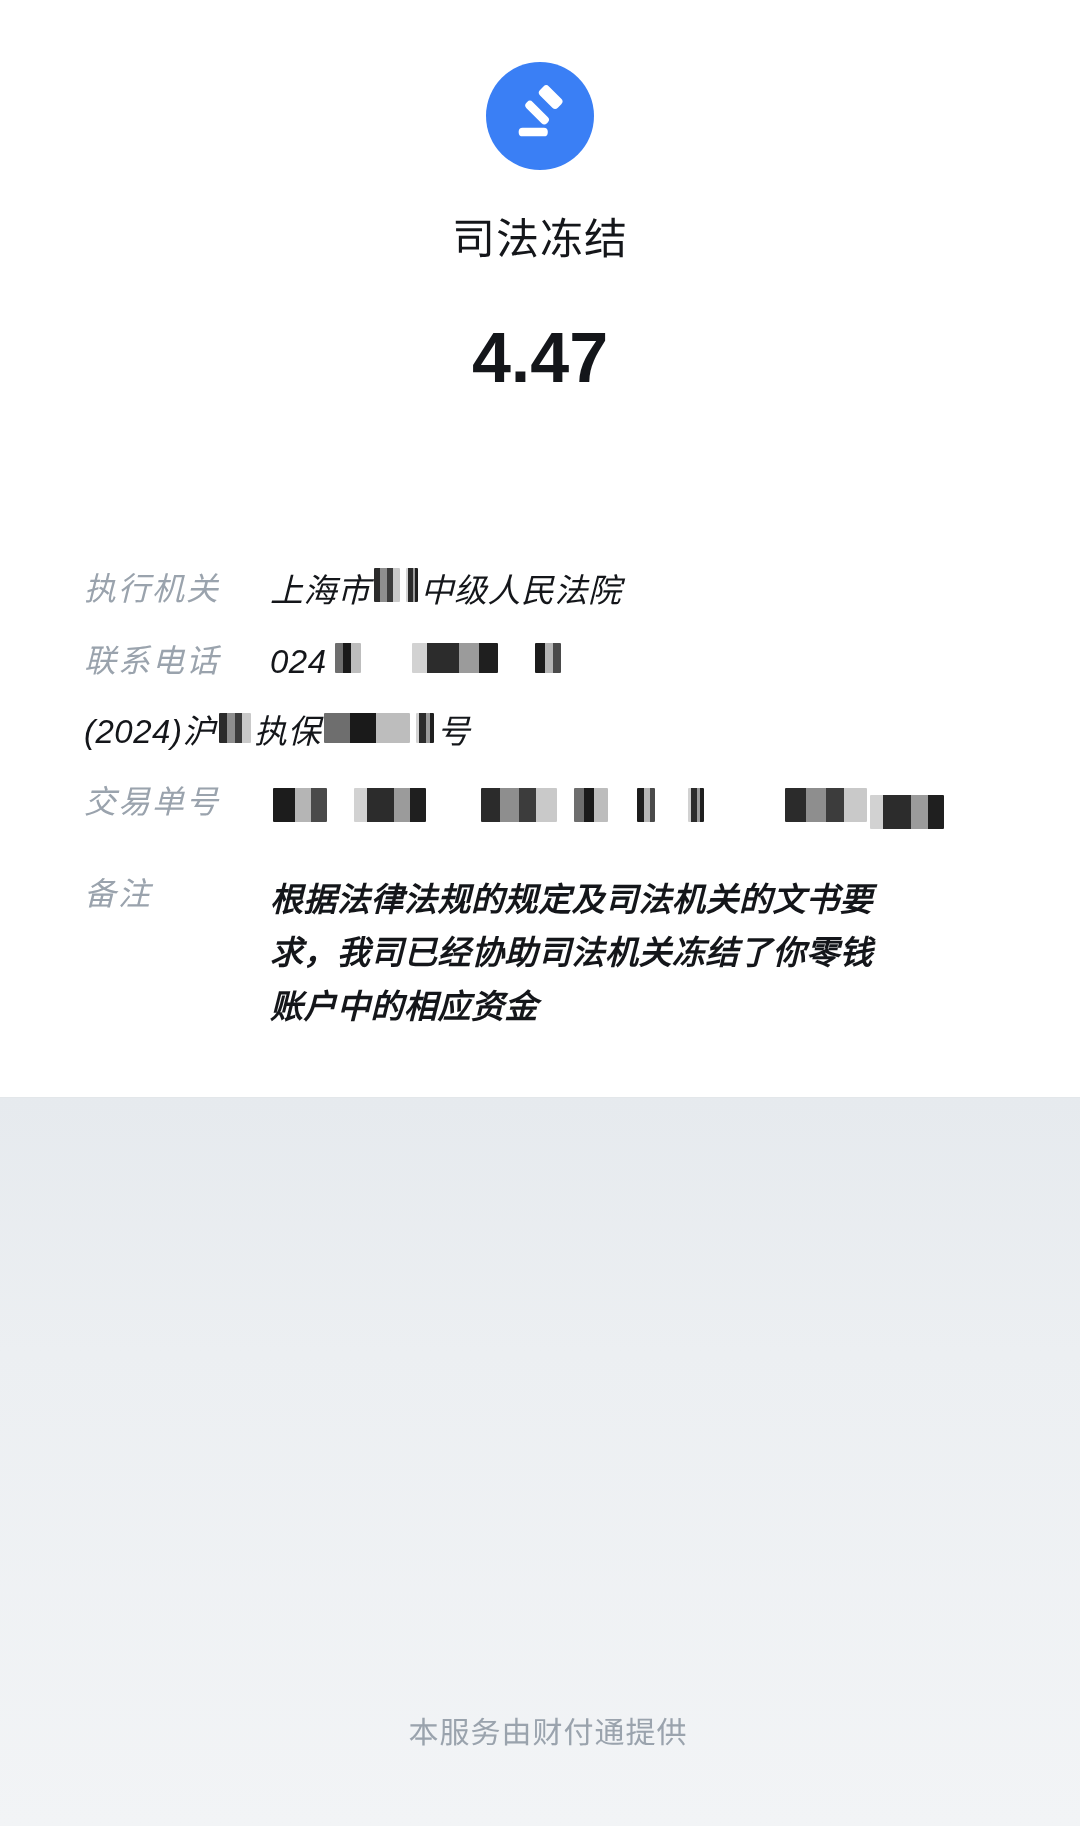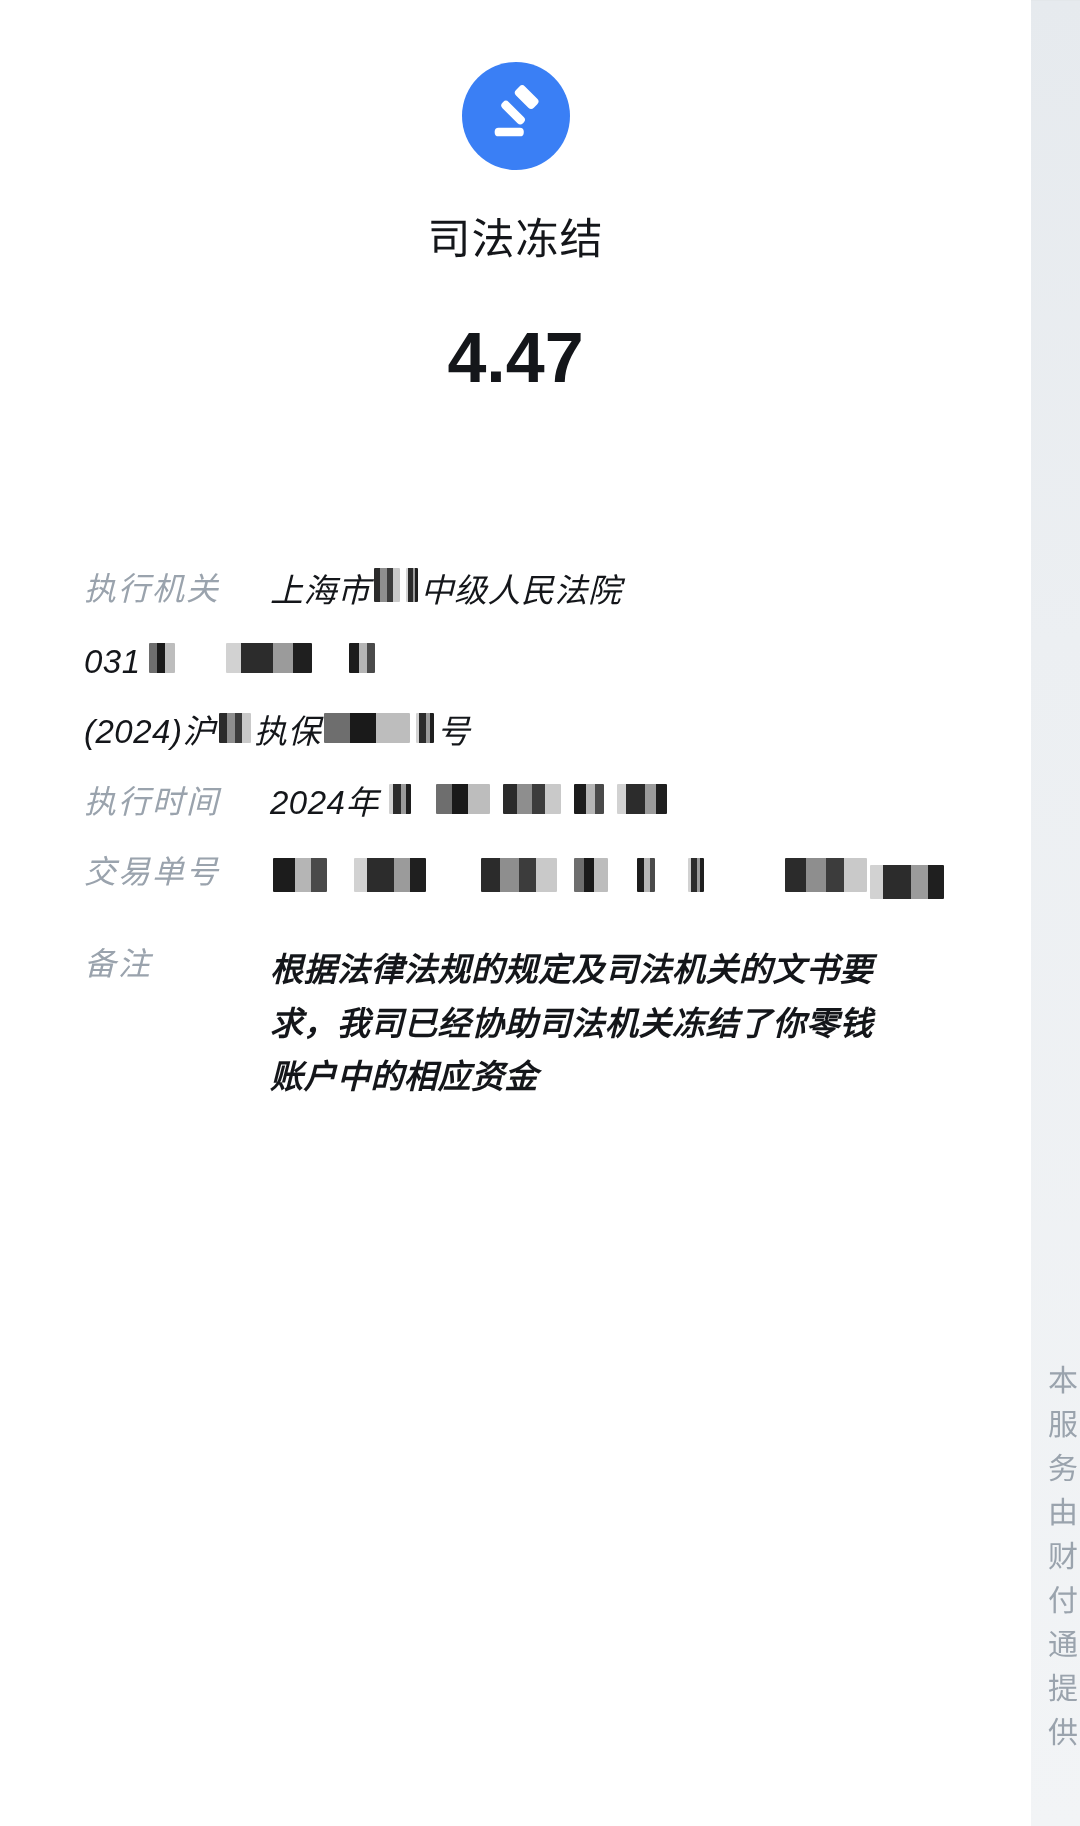--- a/index.html
+++ b/index.html
@@ -12,21 +12,21 @@
     background: #ffffff;
     font-family: "Liberation Sans", "DejaVu Sans", sans-serif;
     overflow: hidden;
     position: relative;
   }
   .screen {
     width: 1080px;
     height: 1826px;
     position: relative;
     display: flex;
-    flex-direction: row;
+    flex-direction: column;
     background: #fef9c3;
   }
 
   
   .detail-card {
     background: #ffffff;
     padding: 0 0 38px 0;
     position: relative;
   }
 
@@ -172,50 +172,40 @@
         <div class="row-label">执行机关</div>
         <div class="row-value">
           <span>上海市</span>
           <span class="redact tall" style="width:26px"></span>
           <span class="redact d2 tall" style="width:12px"></span>
           <span>中级人民法院</span>
         </div>
       </div>
 
       <div class="row">
+        <div class="row-label">联系电话</div>
         <div class="row-value">
-          <span>031</span>
+          <span>024</span>
           <span class="redact d3" style="width:26px;margin-left:8px"></span>
           <span class="redact d2" style="width:86px;margin-left:48px"></span>
           <span class="redact d4" style="width:26px;margin-left:34px"></span>
         </div>
       </div>
 
       <div class="row">
         <div class="row-value">
           <span>(2024)沪</span>
           <span class="redact" style="width:32px"></span>
           <span>执保</span>
           <span class="redact d3" style="width:86px"></span>
           <span class="redact d2" style="width:18px"></span>
           <span>号</span>
         </div>
       </div>
 
-      <div class="row">
-        <div class="row-label">执行时间</div>
-        <div class="row-value">
-          <span>2024年</span>
-          <span class="redact d2" style="width:22px;margin-left:10px"></span>
-          <span class="redact d3" style="width:54px;margin-left:22px"></span>
-          <span class="redact" style="width:58px;margin-left:10px"></span>
-          <span class="redact d4" style="width:30px;margin-left:10px"></span>
-          <span class="redact d2" style="width:50px;margin-left:10px"></span>
-        </div>
-      </div>
 
       <div class="row">
         <div class="row-label">交易单号</div>
         <div class="row-value txn-line">
           <span class="redact d4 tall" style="width:54px"></span>
           <span class="redact d2 tall" style="width:72px;margin-left:24px"></span>
           <span class="redact tall" style="width:76px;margin-left:52px"></span>
           <span class="redact d3 tall" style="width:34px;margin-left:14px"></span>
           <span class="redact d4 tall" style="width:18px;margin-left:26px"></span>
           <span class="redact d2 tall" style="width:16px;margin-left:30px"></span>

